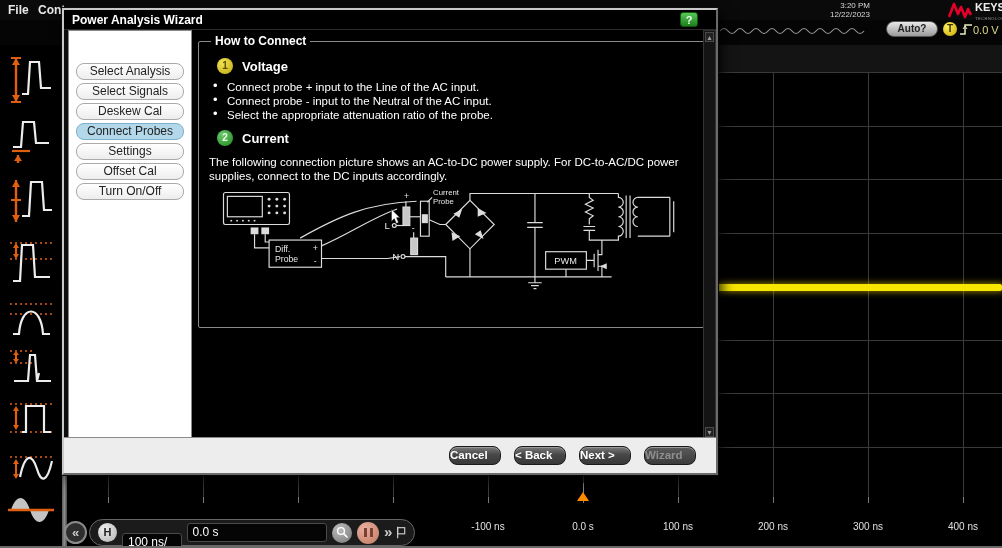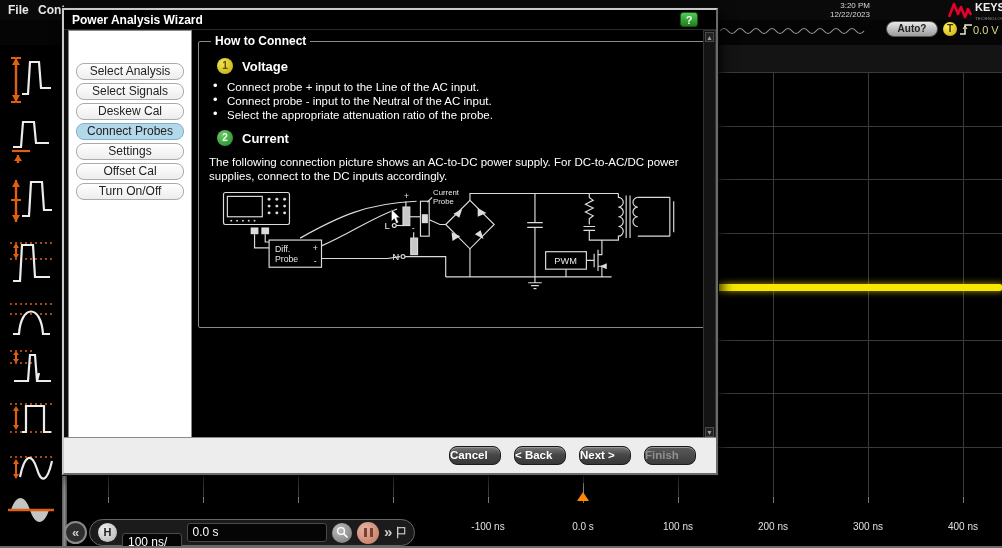--- a/index.html
+++ b/index.html
@@ -399,17 +399,17 @@
 
     <div class="dlg-scroll">
       <div class="sb-arrow sb-up">▲</div>
       <div class="sb-arrow sb-down">▼</div>
     </div>
 
     <div class="dlg-footer">
       <div class="dlg-btn">Cancel</div>
       <div class="dlg-btn">&lt; Back</div>
       <div class="dlg-btn">Next &gt;</div>
-      <div class="dlg-btn disabled">Finish</div>
+      <div class="dlg-btn disabled">Wizard</div>
     </div>
   </div>
 
 </div>
 
 </body></html>

